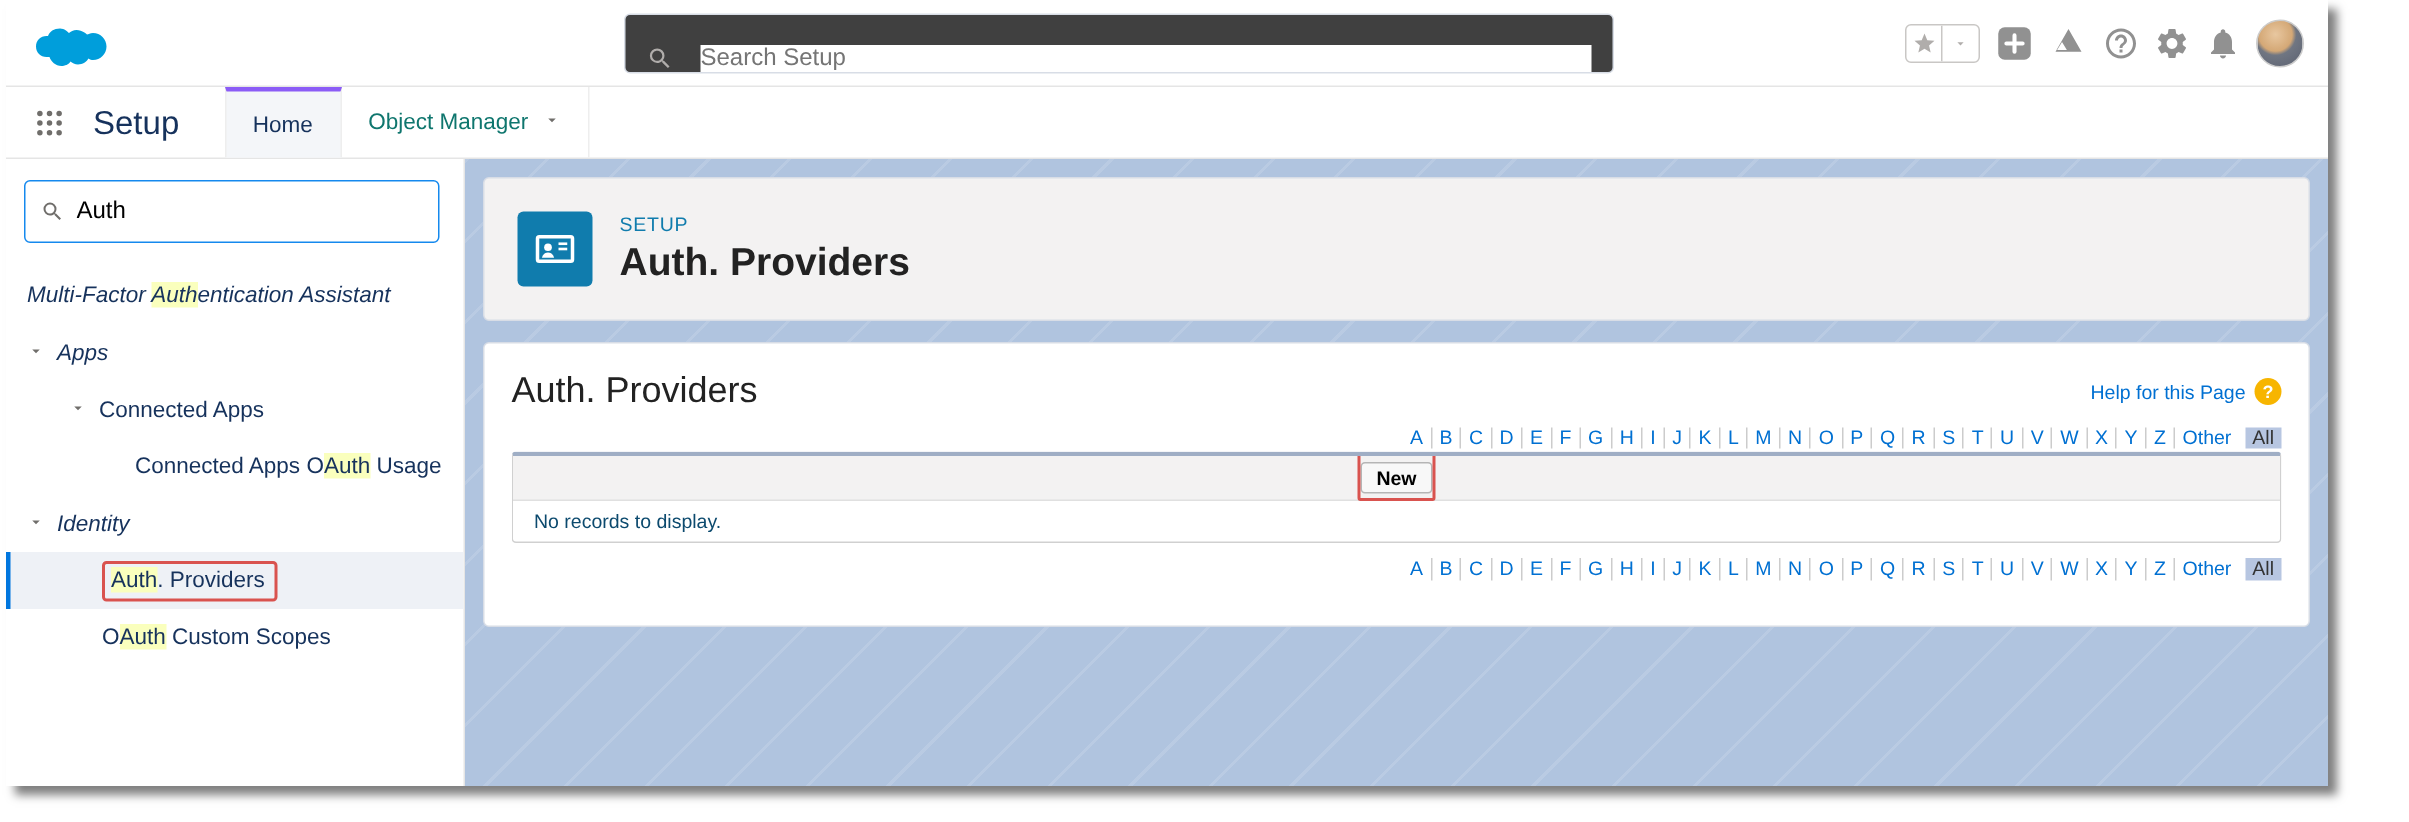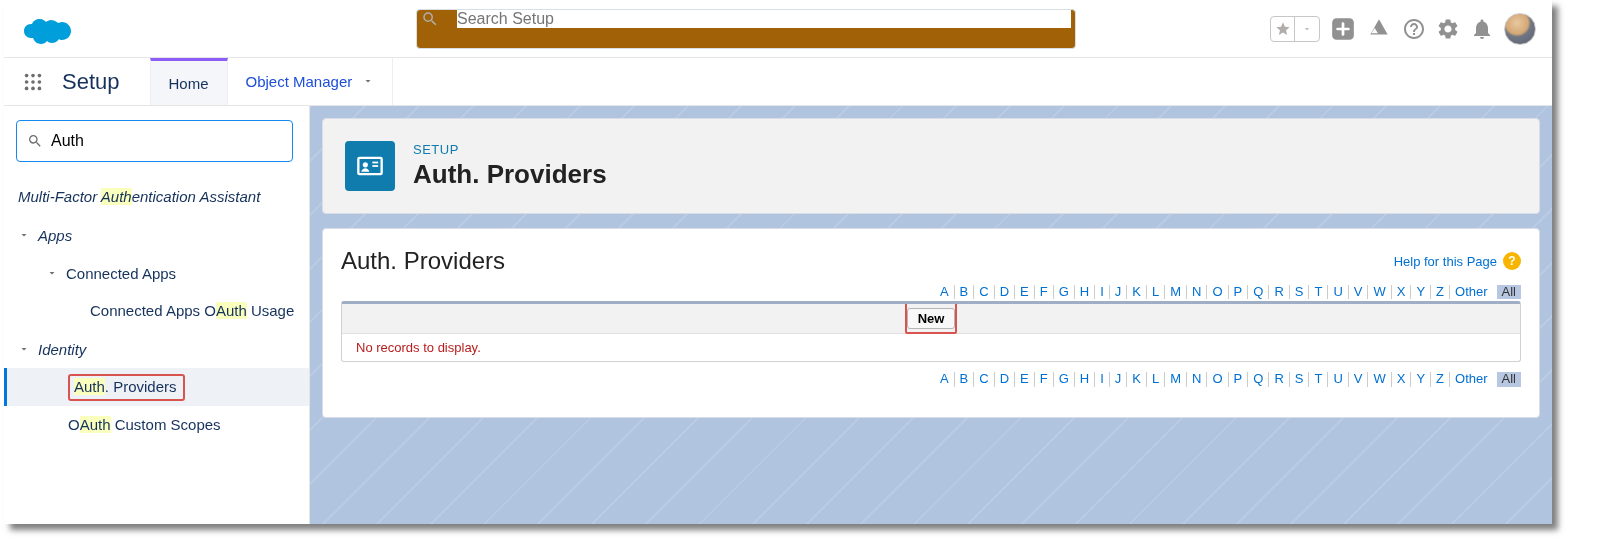--- a/index.html
+++ b/index.html
@@ -1,39 +1,39 @@
 <!DOCTYPE html>
 <html><head>
 <meta charset="utf-8">
 <style>
 * { box-sizing: border-box; margin: 0; padding: 0; }
 body { font-family: 'Salesforce Sans', Arial, sans-serif; background: #fff; color: #16325c; width: 1606px; height: 548px; overflow: hidden; position: relative; }
 .shadow-wrap { position: absolute; left: 4px; top: 0; width: 1548px; height: 524px; box-shadow: 6px 6px 6px rgba(0,0,0,0.5); }
 
 .top-header { height: 58px; display: flex; align-items: center; padding: 0 12px; border-bottom: 1px solid #e5e5e5; }
 .logo { width: 52px; height: 36px; margin-left: 8px; margin-right: 340px; color: #009edb; }
-.search-global { flex: 0 0 auto; width: 660px; height: 40px; border: 1px solid #d8dde6; border-radius: 4px; display: flex; align-items: flex-start; padding: 0 4px; background: #a16207; }
+.search-global { flex: 0 0 auto; width: 660px; height: 40px; border: 1px solid #d8dde6; border-radius: 4px; display: flex; align-items: flex-end; padding: 0 14px; background: #404040; }
 .search-global svg { width: 18px; height: 18px; color: #b0adab; margin-right: 18px; }
 .search-global input { border: none; outline: none; flex: 1; font-size: 16px; color: #706e6b; }
 .hdr-spacer { flex: 1; }
 .hdr-icons { display: flex; align-items: center; gap: 10px; margin-right: 4px; }
 .hdr-icon { color: #919191; display: flex; align-items: center; justify-content: center; cursor: pointer; }
 .hdr-icon svg { display: block; }
 .fav-box { display: flex; align-items: center; border: 1px solid #c9c7c5; border-radius: 4px; height: 26px; overflow: hidden; }
 .fav-box span { display: flex; align-items: center; justify-content: center; width: 24px; height: 24px; color: #b0adab; }
 .fav-box span:first-child { border-right: 1px solid #c9c7c5; }
 .avatar { width: 32px; height: 32px; border-radius: 50%; background: radial-gradient(circle at 40% 30%, #e8c7a0 0%, #d4a876 40%, #707682 50%, #5a6070 100%); border: 1px solid #ccc; }
 
 .nav-bar { height: 48px; display: flex; align-items: stretch; border-bottom: 1px solid #e5e5e5; }
 .waffle { width: 58px; display: flex; align-items: center; justify-content: center; cursor: pointer; color: #706e6b; }
 .waffle svg { width: 22px; height: 22px; }
 .app-name { font-size: 22px; font-weight: 400; display: flex; align-items: center; padding-right: 30px; }
 .nav-tab { display: flex; align-items: center; padding: 0 18px; font-size: 15px; cursor: pointer; border-right: 1px solid #eee; }
 .nav-tab.active { border-top: 3px solid #8b5cf6; background: #f4f6f9; font-weight: 500; border-left: 1px solid #eee; }
-.nav-tab:not(.active) { color: #1d4ed8; justify-content: space-between; }
+.nav-tab:not(.active) { color: #0f766e; justify-content: space-between; }
 .chev { margin-left: 10px; color: #706e6b; }
 
 .body-row { display: flex; height: calc(100% - 106px); }
 .sidebar { width: 306px; border-right: 1px solid #e5e5e5; padding: 14px 0 0 0; }
 .tree-search-wrap { padding: 0 16px 16px 12px; }
 .tree-search { height: 42px; border: 1px solid #1589ee; border-radius: 4px; display: flex; align-items: center; padding: 0 10px; }
 .tree-search svg { width: 16px; height: 16px; color: #706e6b; margin-right: 8px; }
 .tree-search input { border: none; outline: none; flex: 1; font-size: 16px; }
 .tree { font-size: 15px; }
 .tree-item { display: flex; align-items: center; min-height: 38px; padding-left: 12px; cursor: pointer; }
@@ -71,21 +71,21 @@
 .tbl-wrap { border: 1px solid #d0d0d0; border-radius: 3px; overflow: hidden; border-top: 3px solid #9faec5; }
 .btn-row { background: #f3f2f2; border-bottom: 1px solid #e0e0e0; padding: 4px 0; display: flex; justify-content: center; position: relative; }
 .new-btn { background: #f8f8f8; border: 1px solid #b5b5b5; border-radius: 3px; padding: 2px 10px; font-size: 13px; font-weight: 600; cursor: pointer; }
 .new-redbox { position: absolute; border: 2px solid #d9534f; border-radius: 2px; top: -4px; height: 34px; width: 52px; left: 50%; transform: translateX(-50%); pointer-events: none; }
 .th-row { display: flex; background: #f3f2f2; border-bottom: 1px solid #e0e0e0; font-size: 13px; font-weight: 600; color: #333; }
 .th-row > div { padding: 6px 14px; }
 .c1 { width: 250px; }
 .c2 { width: 270px; }
 .c3 { width: 330px; }
 .c4 { flex: 1; }
-.norec { padding: 6px 14px; font-size: 13px; color: #b91c1c; }
+.norec { padding: 6px 14px; font-size: 13px; color: #0c4a6e; }
 
 .sort-arrow { font-size: 11px; color: #666; margin-left: 4px; }
 </style>
 </head>
 <body>
 
 <div class="shadow-wrap">
 <div class="top-header">
   <div class="logo">
     <svg viewBox="0 0 52 36">

